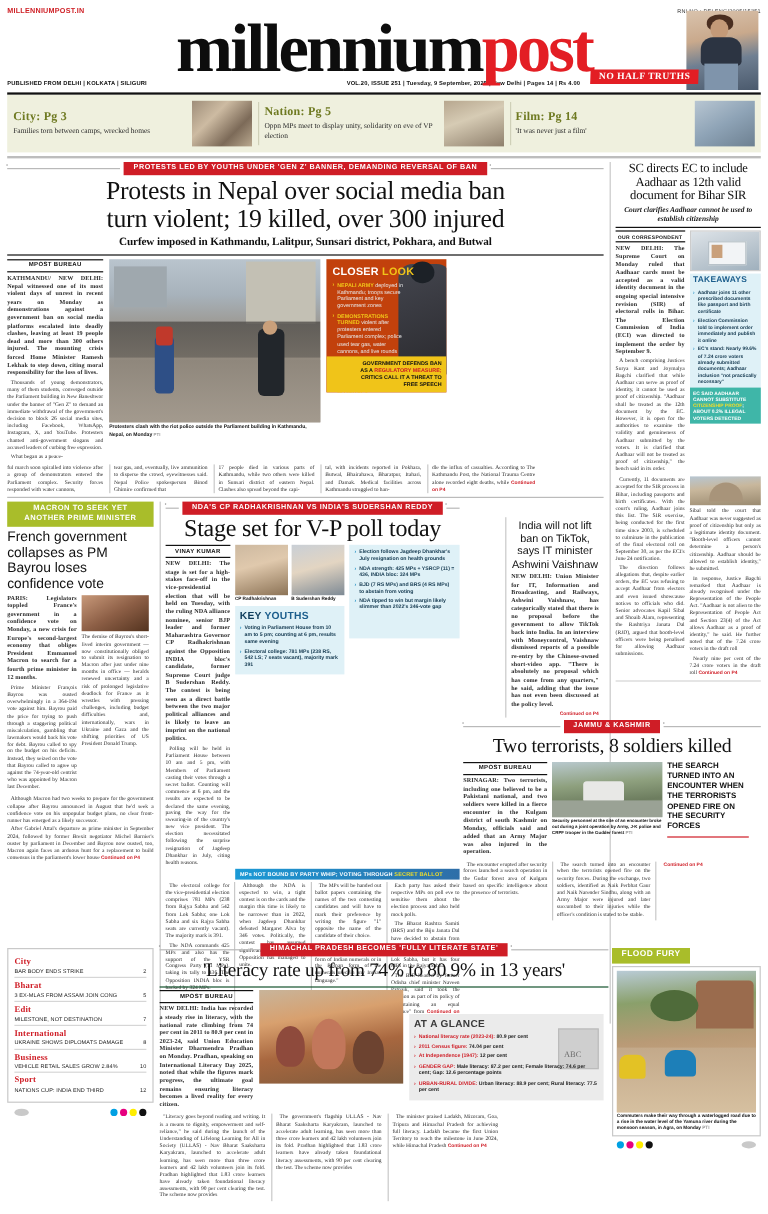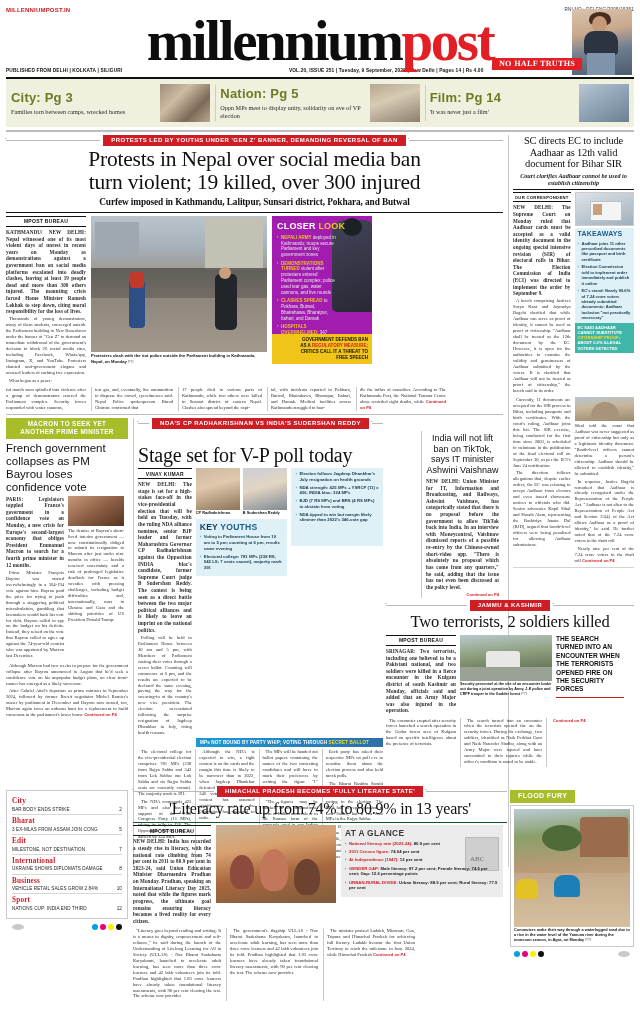--- a/index.html
+++ b/index.html
@@ -47,22 +47,22 @@
   .mh-center { flex:1; text-align:center; white-space:nowrap; }
 
   .rule-thick { border-top:2.2px solid #111; margin-top:3px; }
 
   
   .teasers { display:flex; background:#eff0de; height:48px; align-items:stretch; }
   .teaser { flex:1; display:flex; align-items:center; padding:3px 5px; position:relative; }
   .teaser + .teaser:before { content:""; position:absolute; left:0; top:6px; bottom:6px; width:1px; background:#cfd0b8; }
   .teaser-txt { flex:1; padding-right:4px; }
   .teaser-kicker {
-    font-family:Liberation Sans, sans-serif; font-weight:bold; color:#6f7a22;
-    font-size:13px; letter-spacing:.2px; margin-bottom:2px;
+    font-family:Liberation Serif, serif; font-weight:bold; color:#6f7a22;
+    font-size:10px; letter-spacing:.2px; margin-bottom:2px;
   }
   .teaser-body { font-size:6.2px; line-height:1.28; color:#2a2a2a; }
   .teaser-img { width:50px; height:38px; flex:none; }
   .ti1 { background:linear-gradient(135deg,#9f8e7a,#cdbba2 35%,#7c6a58 70%,#b9a88f); }
   .ti2 { background:linear-gradient(160deg,#b7a78f,#d6cbb4 40%,#8e7f6c); }
   .ti3 { background:linear-gradient(150deg,#b8c6d2,#8ea3b6 50%,#6d8091); }
 
   .rule-grey { border-top:2px solid #bdbdbd; margin:3px 0; }
 
   
@@ -113,21 +113,21 @@
   .lead-photo .bldg { position:absolute; right:4px; top:2px; width:58px; height:52px; background:#c3c0b4; }
   .lead-photo .bldg2 { position:absolute; left:4px; top:6px; width:44px; height:34px; background:#9fa8ae; }
   .lead-photo .crowd { position:absolute; left:0; right:0; top:52px; height:30px; background:linear-gradient(180deg,#53504c,#6b665f); opacity:.82; }
   .lead-photo .road { position:absolute; left:0; right:0; bottom:0; height:52px; background:linear-gradient(180deg,#8f877c,#a39a8e); }
   .lead-photo .fig-a { position:absolute; left:38px; top:64px; width:16px; height:48px; background:#2e4f86; border-radius:4px; }
   .lead-photo .fig-a i { position:absolute; left:1px; top:-8px; width:14px; height:16px; background:#c0392b; border-radius:3px; display:block; }
   .lead-photo .fig-b { position:absolute; right:30px; top:58px; width:22px; height:56px; background:#22262b; border-radius:5px; }
   .lead-photo .fig-b i { position:absolute; left:4px; top:-7px; width:12px; height:12px; border-radius:50%; background:#c9a07b; display:block; }
   .closer-col { width:100px; }
   .closer {
-    background:#a21caf; color:#fff; padding:5px 5px 4px; position:relative; overflow:hidden; height:148px;
+    background:#c2410c; color:#fff; padding:5px 5px 4px; position:relative; overflow:hidden; height:111px;
   }
   .closer .silhouette {
     position:absolute; right:-4px; top:4px; width:44px; height:92px;
     background:linear-gradient(160deg,#3d4652,#22282f); border-radius:12px 12px 5px 5px; opacity:.95;
   }
   .closer .sil-head { position:absolute; right:10px; top:2px; width:20px; height:18px; border-radius:50%; background:#1c2127; }
   .closer h3 { font-family:"Liberation Sans",sans-serif; font-weight:bold; font-size:9px; letter-spacing:.2px; margin-bottom:3px; position:relative; }
   .closer h3 .y { color:#f0c419; }
   .closer ul { list-style:none; position:relative; }
   .closer li {
@@ -138,21 +138,21 @@
   .closer li b { color:#f0c419; }
   .closer-foot {
     position:absolute; left:0; right:0; bottom:0; background:#f0c419; color:#111;
     font-family:"Liberation Sans",sans-serif; font-weight:bold; font-size:4.5px;
     line-height:1.3; padding:3px 4px 3px 24px; text-align:right;
   }
   .closer-foot .rd { color:#cf1d26; }
   .macron-title { font-family:"Liberation Sans",sans-serif; font-size:11.5px; line-height:13px; text-align:left; padding:3px 0 2px; color:#111; }
 
   
-  .vp-title { font-family:"Liberation Serif",serif; font-size:20px; line-height:21px; padding:2px 0 2px;margin-top:14px; }
+  .vp-title { font-family:"Liberation Serif",serif; font-size:20px; line-height:21px; text-align:center; padding:2px 0 2px; }
   .kp {
     background:#dff1f7; padding:3px 4px;
   }
   .kp h4 { font-family:"Liberation Sans",sans-serif; font-weight:bold; font-size:8.6px; color:#1b5d8c; letter-spacing:.2px; margin-bottom:2px; }
   .kp h4 .blk { color:#0f3d5c; }
   .kp ul { list-style:none; }
   .kp li { font-family:"Liberation Sans",sans-serif; font-weight:bold; font-size:4.3px; line-height:1.32; margin-bottom:2.2px; padding-left:4px; position:relative; color:#13384f; }
   .kp li:before { content:"›"; position:absolute; left:0; color:#1b8cc0; }
   .kp-foot {
     background:linear-gradient(90deg,#1b9ad6,#2e6ea8); color:#fff; font-family:"Liberation Sans",sans-serif;
@@ -178,21 +178,21 @@
     line-height:1.28; color:#111; border-bottom:1.4px solid #cf1d26; padding-bottom:3px;
   }
 
   
   .lit-title { font-family:"Liberation Serif",serif; font-size:16px; line-height:20px; text-align:center; padding:2px 0 3px; border-bottom:1px solid #14532d; }
   .lit-photo { height:78px; background:linear-gradient(170deg,#c8b49a,#d8a06e 30%,#a8673f 60%,#7d5a3c); position:relative; overflow:hidden; }
   .lit-photo .k1,.lit-photo .k2,.lit-photo .k3 { position:absolute; border-radius:50% 50% 40% 40%; }
   .lit-photo .k1 { left:14px; top:30px; width:24px; height:34px; background:#8e4a3c; }
   .lit-photo .k2 { left:44px; top:24px; width:28px; height:42px; background:#c2775b; }
   .lit-photo .k3 { left:78px; top:34px; width:26px; height:36px; background:#6d4330; }
-  .glance { background:#ebebeb; padding:3px 4px; position:relative; }
+  .glance { background:#ebebeb; padding:3px 4px; position:relative;margin-top:20px; }
   .glance h4 { font-family:"Liberation Sans",sans-serif; font-weight:bold; font-size:8.4px; color:#3a3a3a; letter-spacing:.3px; margin-bottom:2.5px; }
   .glance ul { list-style:none; }
   .glance li { font-family:"Liberation Sans",sans-serif; font-weight:bold; font-size:4.3px; line-height:1.35; margin-bottom:2.4px; padding-left:4px; position:relative; color:#222; }
   .glance li:before { content:"›"; position:absolute; left:0; color:#cf1d26; }
   .glance li b { color:#cf1d26; }
   .glance .kid { position:absolute; right:4px; top:12px; width:34px; height:34px; background:#cfcfcf; border:1px solid #bbb; }
   .glance .kid:after { content:"ABC"; position:absolute; left:4px; bottom:7px; font-family:"Liberation Serif",serif; font-size:7px; color:#6d6d6d; }
 
   
   .index-box { border:1px solid #c9c9c9; padding:4px 5px 5px; position:relative; }
@@ -518,21 +518,21 @@
       </div>
     </div>
   </div>
 
   <div style="position:absolute;left:386px;top:600px;width:248px;">
     <div class="redbar-wrap">
       <div class="dash"></div>
       <div class="redbar">JAMMU &amp; KASHMIR</div>
       <div class="dash"></div>
     </div>
-    <div class="jk-title hl-xl">Two terrorists, 2 soldiers killed</div>
+    <div class="jk-title hl-xl">Two terrorists, 8 soldiers killed</div>
     <div style="display:flex;gap:4px;margin-top:2px;">
       <div style="width:70px;">
         <div class="byline bl-rule">MPOST BUREAU</div>
         <div class="col-txt" style="padding-top:2px;">
           <p class="lead dropcap">SRINAGAR: Two terrorists, including one believed to be a Pakistani national, and two soldiers were killed in a fierce encounter in the Kulgam district of south Kashmir on Monday, officials said and added that an Army Major was also injured in the operation.</p>
         </div>
       </div>
       <div style="width:92px;">
         <div class="jk-photo">
           <span class="veh"></span>

